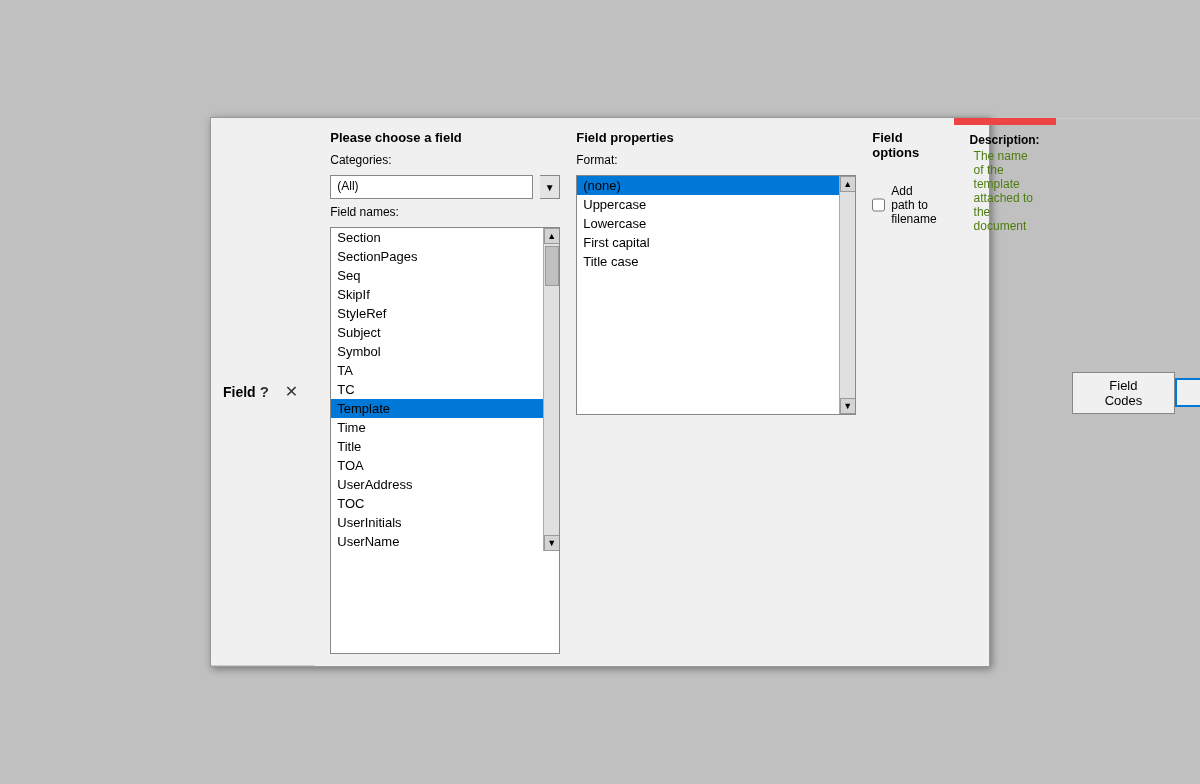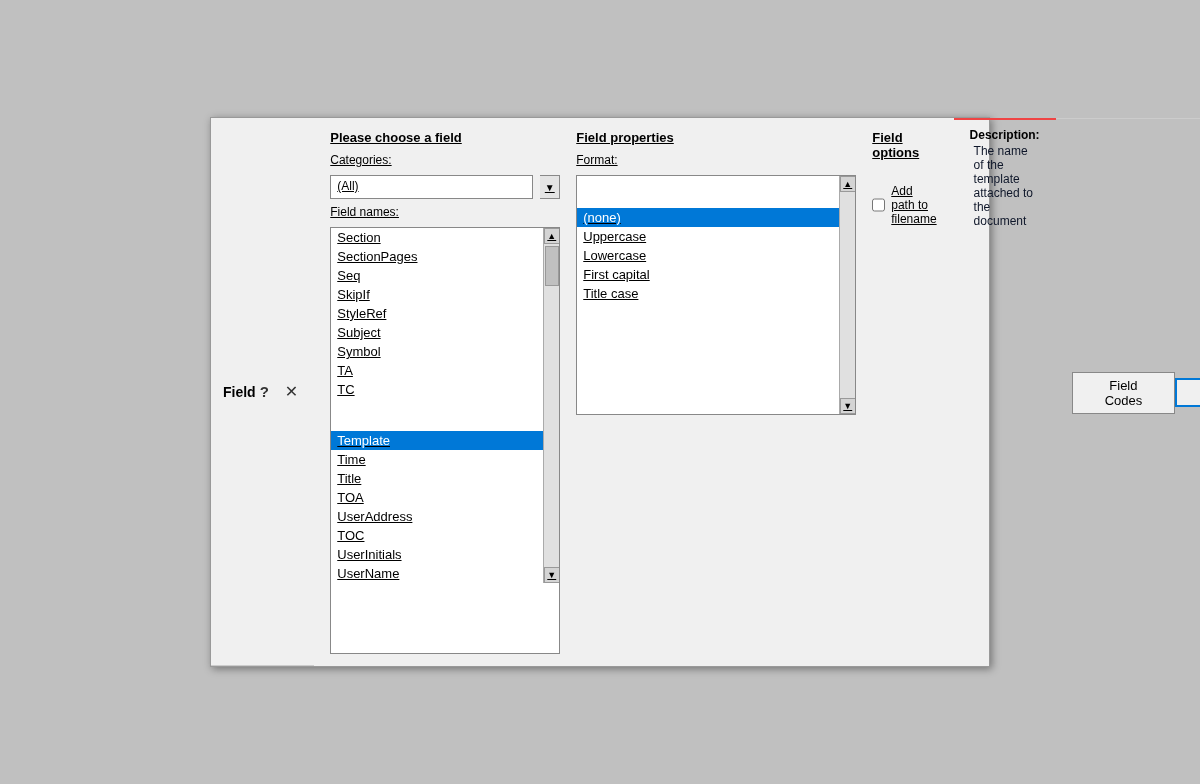--- a/index.html
+++ b/index.html
@@ -62,21 +62,20 @@
       color: #333;
       cursor: pointer;
       padding: 0 4px;
     }
 
     .dialog-body {
       display: flex;
       flex: 1;
       padding: 12px 16px;
       gap: 16px;
-      text-decoration: underline;
     }
 
     
     .left-panel {
       width: 230px;
       display: flex;
       flex-direction: column;
       gap: 6px;
     }
 
@@ -132,22 +131,21 @@
 
     .list-item {
       padding: 2px 6px;
       cursor: pointer;
       font-size: 13px;
       white-space: nowrap;
     }
 
     .list-item.selected {
       background: #0078d7;
-      color: #ffffff;
-      margin-top: 32px;
+      color: #000000;
     }
 
     .list-with-scroll {
       display: flex;
     }
 
     .list-content {
       flex: 1;
     }
 
@@ -222,32 +220,32 @@
       cursor: pointer;
     }
 
     .checkbox-label {
       font-size: 12px;
     }
 
     
     .description-panel {
       padding: 8px 16px;
-      border-top: 2px solid #ef4444;
+      border-top: 7px solid #ef4444;
     }
 
     .description-label {
       font-size: 12px;
       font-weight: 600;
       margin-bottom: 2px;
     }
 
     .description-text {
       font-size: 12px;
-      color: #0f172a;
+      color: #4d7c0f;
       padding-left: 4px;
     }
 
     
     .footer {
       display: flex;
       align-items: center;
       justify-content: space-between;
       padding: 10px 16px;
       border-top: 1px solid #ccc;

